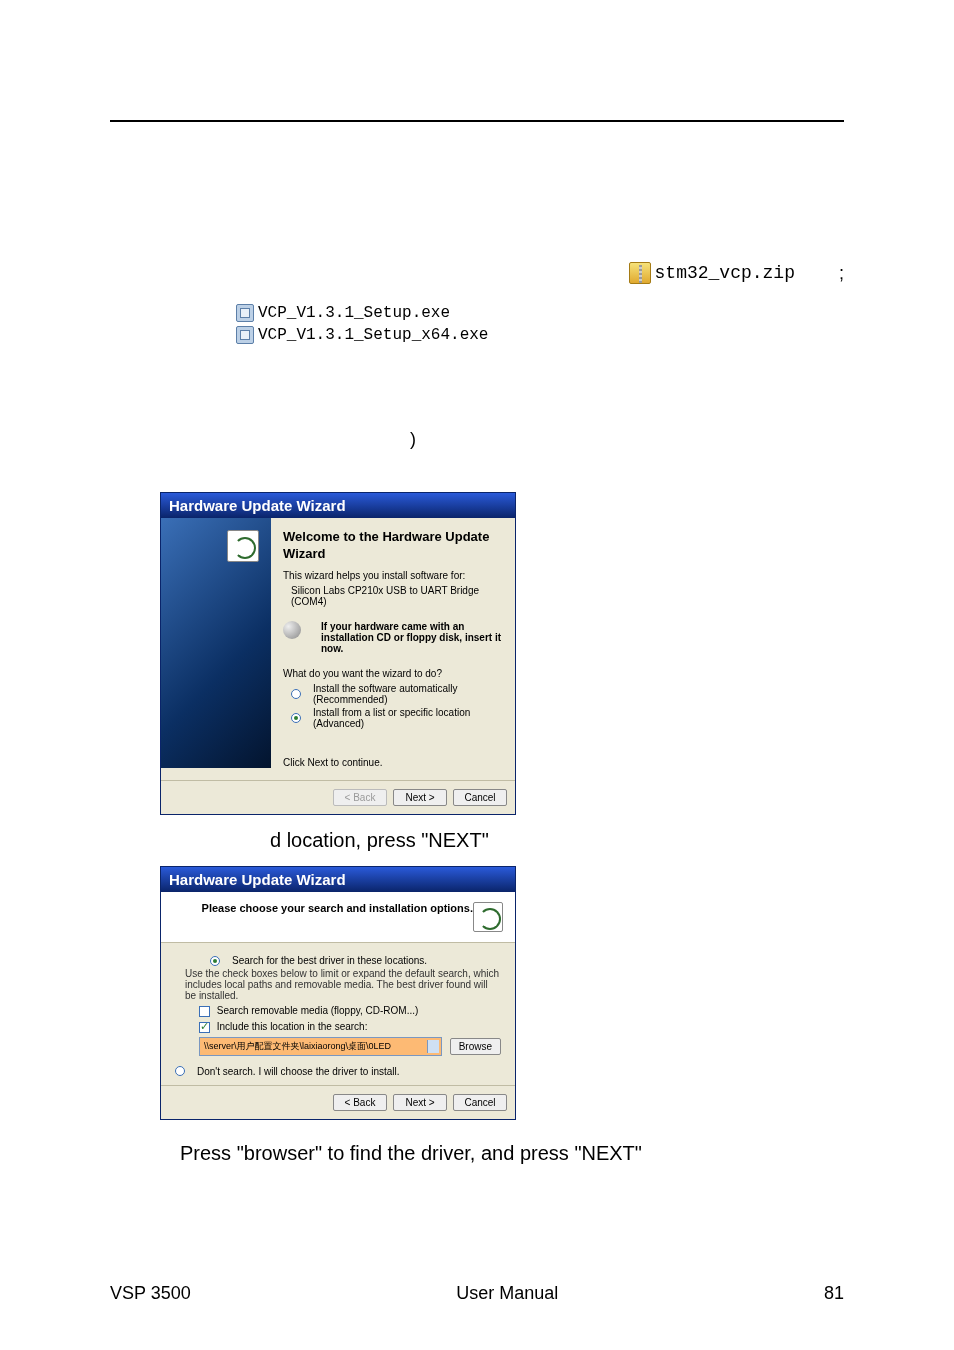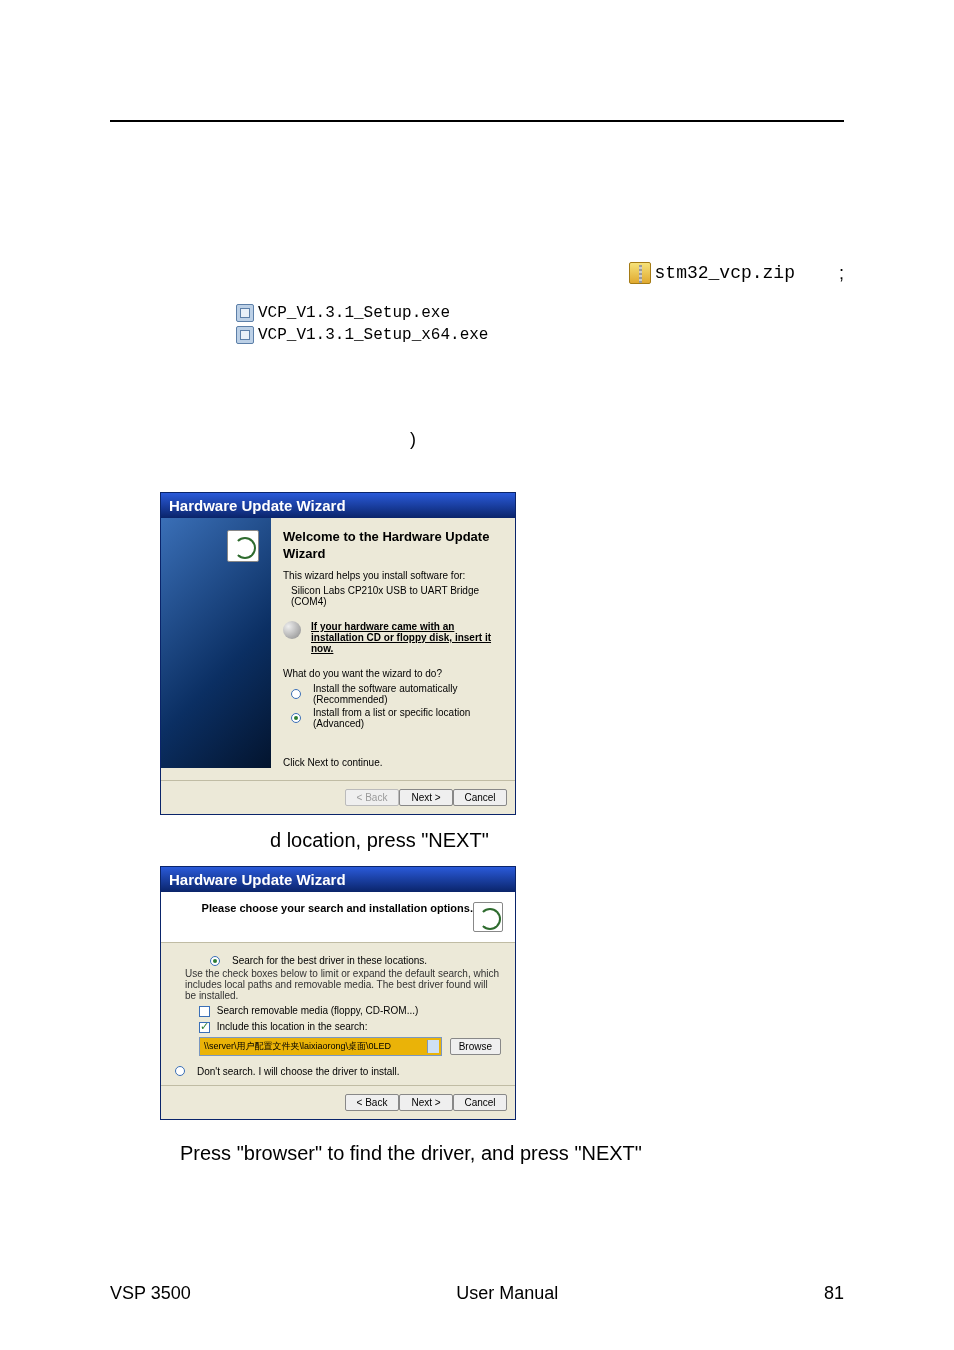--- a/index.html
+++ b/index.html
@@ -120,25 +120,24 @@
     font-size: 13px;
     font-weight: bold;
     line-height: 17px;
     margin-bottom: 8px;
   }
   .wiz1-txt { font-size: 10px; margin: 4px 0; }
   .wiz1-device { margin-left: 8px; }
   .wiz1-cd {
     display: flex;
     align-items: flex-start;
-    gap: 10px;
+    gap: 20px;
     margin: 14px 0 14px 0;
     font-weight: bold;
     font-size: 10px;
-    text-decoration: underline;
   }
   .cd-ico {
     width: 18px; height: 18px;
     border-radius: 50%;
     background: radial-gradient(circle at 30% 30%, #eee, #888);
     flex-shrink: 0;
   }
   .radio-row { display: flex; align-items: center; gap: 12px; margin: 2px 0 2px 8px; }
   .radio {
     width: 10px; height: 10px; border-radius: 50%;
@@ -147,20 +146,21 @@
   }
   .radio.on::after {
     content: ""; position: absolute; left: 2px; top: 2px;
     width: 4px; height: 4px; border-radius: 50%; background: #2e7d32;
   }
   .wiz-btns {
     background: #ece9d8;
     padding: 8px;
     display: flex;
     justify-content: flex-end;
+    gap: 6px;
     border-top: 1px solid #c0bca4;
   }
   .btn {
     min-width: 54px;
     font-size: 10px;
     padding: 2px 8px;
     background: #efefef;
     border: 1px solid #888;
     border-radius: 2px;
     text-align: center;
@@ -213,21 +213,21 @@
     margin-right: 4px; position: relative;
   }
   .checkbox.on::after {
     content: "✓"; position: absolute; left: 0; top: -3px;
     font-size: 11px; color: #2e7d32;
   }
   .path-row { display: flex; gap: 8px; margin: 4px 0 10px 24px; align-items: center; }
   .path-input {
     flex: 1;
     border: 1px solid #7a97c0;
-    background: #eab308;
+    background: #fdba74;
     font-size: 9px;
     padding: 2px 14px 2px 4px;
     position: relative;
   }
   .path-caret {
     position: absolute; right: 2px; top: 2px; bottom: 2px;
     width: 12px; background: #cfe0f3; border-left: 1px solid #7a97c0;
   }
   .browse-btn { min-width: 50px; }
 

